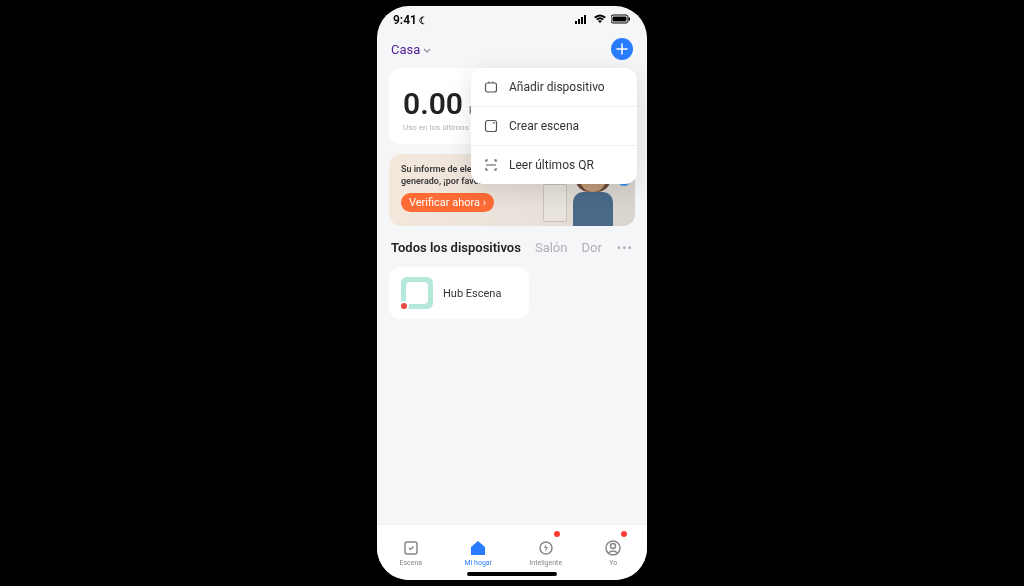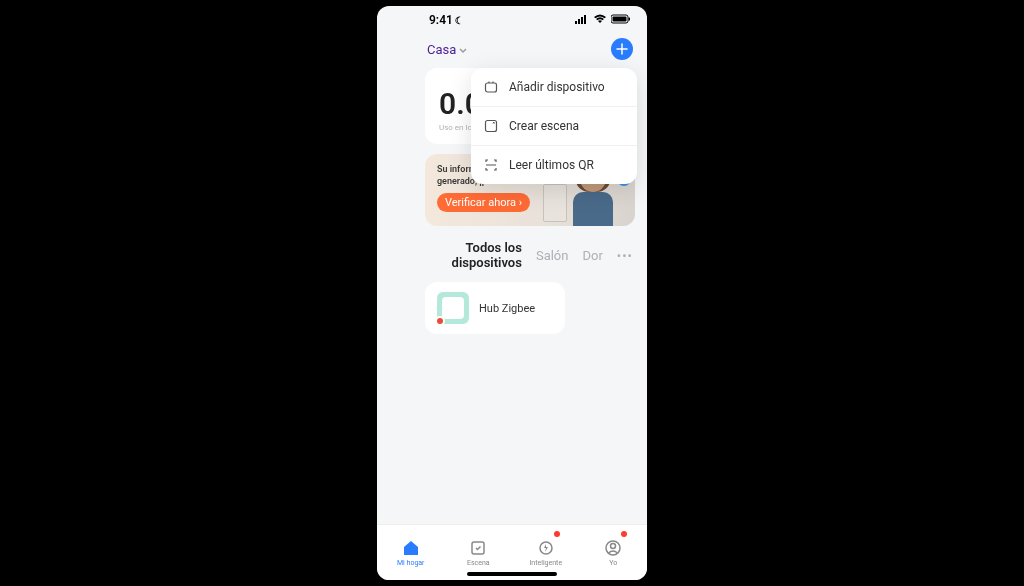--- a/index.html
+++ b/index.html
@@ -10,24 +10,23 @@
     font-family: -apple-system, BlinkMacSystemFont, "Segoe UI", Roboto, sans-serif;
     display: flex;
     justify-content: center;
     align-items: center;
     overflow: hidden;
   }
   .phone {
     width: 270px;
     height: 574px;
     background: #f5f6f8;
-    border-radius: 12px;
+    border-radius: 32px;
     position: relative;
     overflow: hidden;
-    padding-left: 36px;
   }
   .status-bar {
     height: 28px;
     display: flex;
     align-items: center;
     justify-content: space-between;
     padding: 0 16px;
     font-size: 12px;
     font-weight: 600;
     color: #000;
@@ -405,40 +404,40 @@
     <span class="tab-inactive">Salón</span>
     <span class="tab-inactive">Dor</span>
     <span class="tab-more">•••</span>
   </div>
 
   <div class="device-card">
     <div class="device-icon">
       <div class="device-icon-inner"></div>
       <div class="device-status"></div>
     </div>
-    <span class="device-name">Hub Zigbee</span>
+    <span class="device-name">Hub Escena</span>
   </div>
 
   <div class="bottom-nav">
-    <div class="nav-item active">
-      <span class="nav-icon">
-        <svg width="18" height="18" viewBox="0 0 18 18">
-            <path d="M2 8 L9 2 L16 8 V16 H2 Z" fill="#2a7cff"></path>
-          </svg>
-      </span>
-      <span>Mi hogar</span>
-    </div>
     <div class="nav-item">
       <span class="nav-icon">
         <svg width="18" height="18" viewBox="0 0 18 18">
             <rect x="3" y="3" width="12" height="12" rx="2" fill="none" stroke="#888" stroke-width="1.5"></rect>
             <path d="M7 9 L8.5 10.5 L11.5 7.5" stroke="#888" stroke-width="1.5" fill="none"></path>
           </svg>
       </span>
       <span>Escena</span>
+    </div>
+    <div class="nav-item active">
+      <span class="nav-icon">
+        <svg width="18" height="18" viewBox="0 0 18 18">
+            <path d="M2 8 L9 2 L16 8 V16 H2 Z" fill="#2a7cff"></path>
+          </svg>
+      </span>
+      <span>Mi hogar</span>
     </div>
     <div class="nav-item">
       <span class="nav-badge"></span>
       <span class="nav-icon">
         <svg width="18" height="18" viewBox="0 0 18 18">
             <circle cx="9" cy="9" r="6" fill="none" stroke="#888" stroke-width="1.5"></circle>
             <path d="M9 5 L7 9 H9 L8 13 L11 8 H9 Z" fill="#888"></path>
           </svg>
       </span>
       <span>Inteligente</span>

